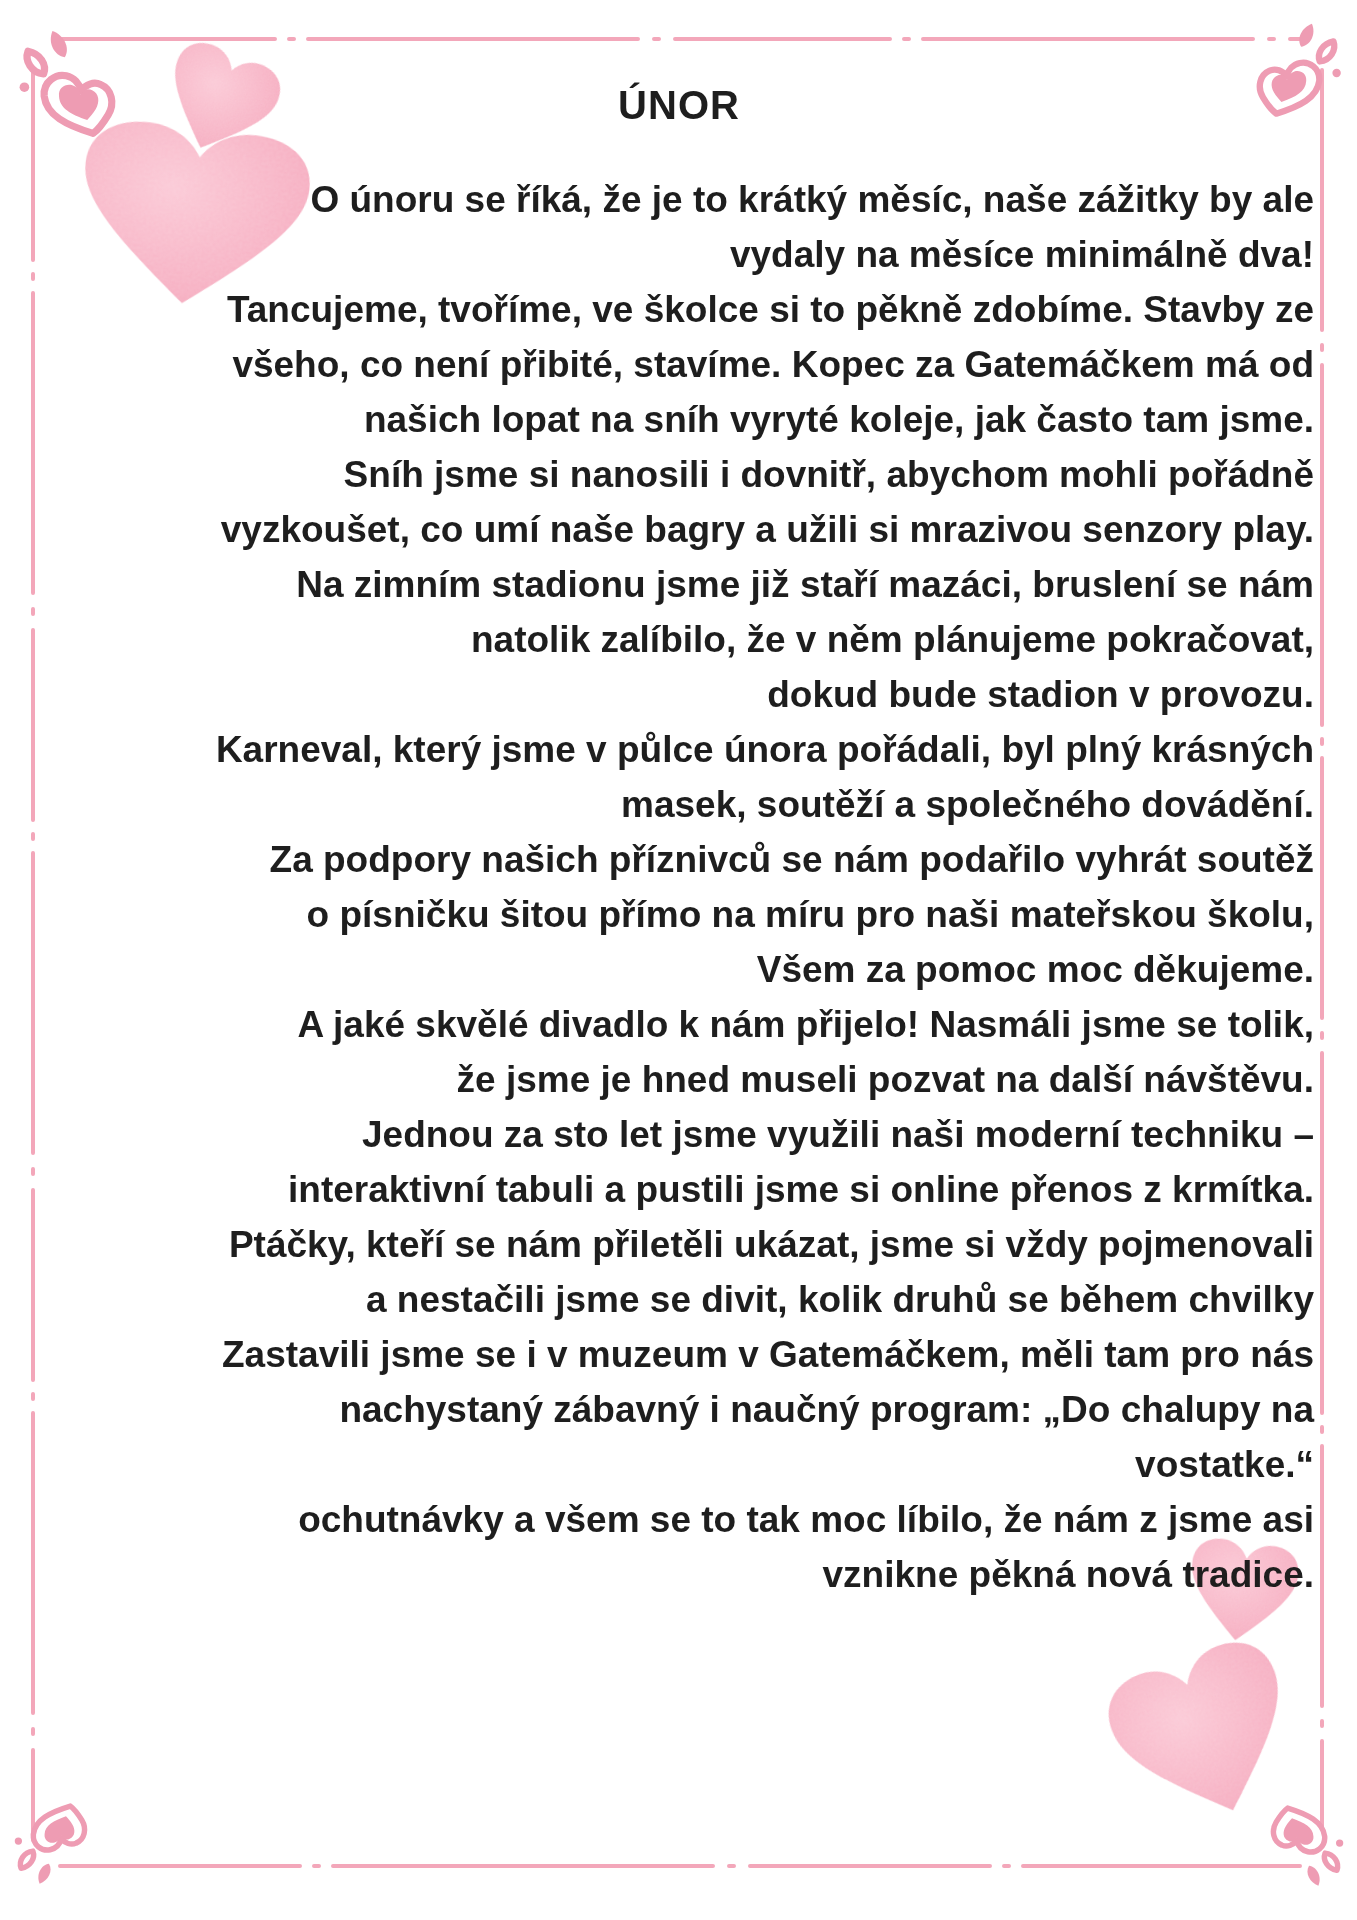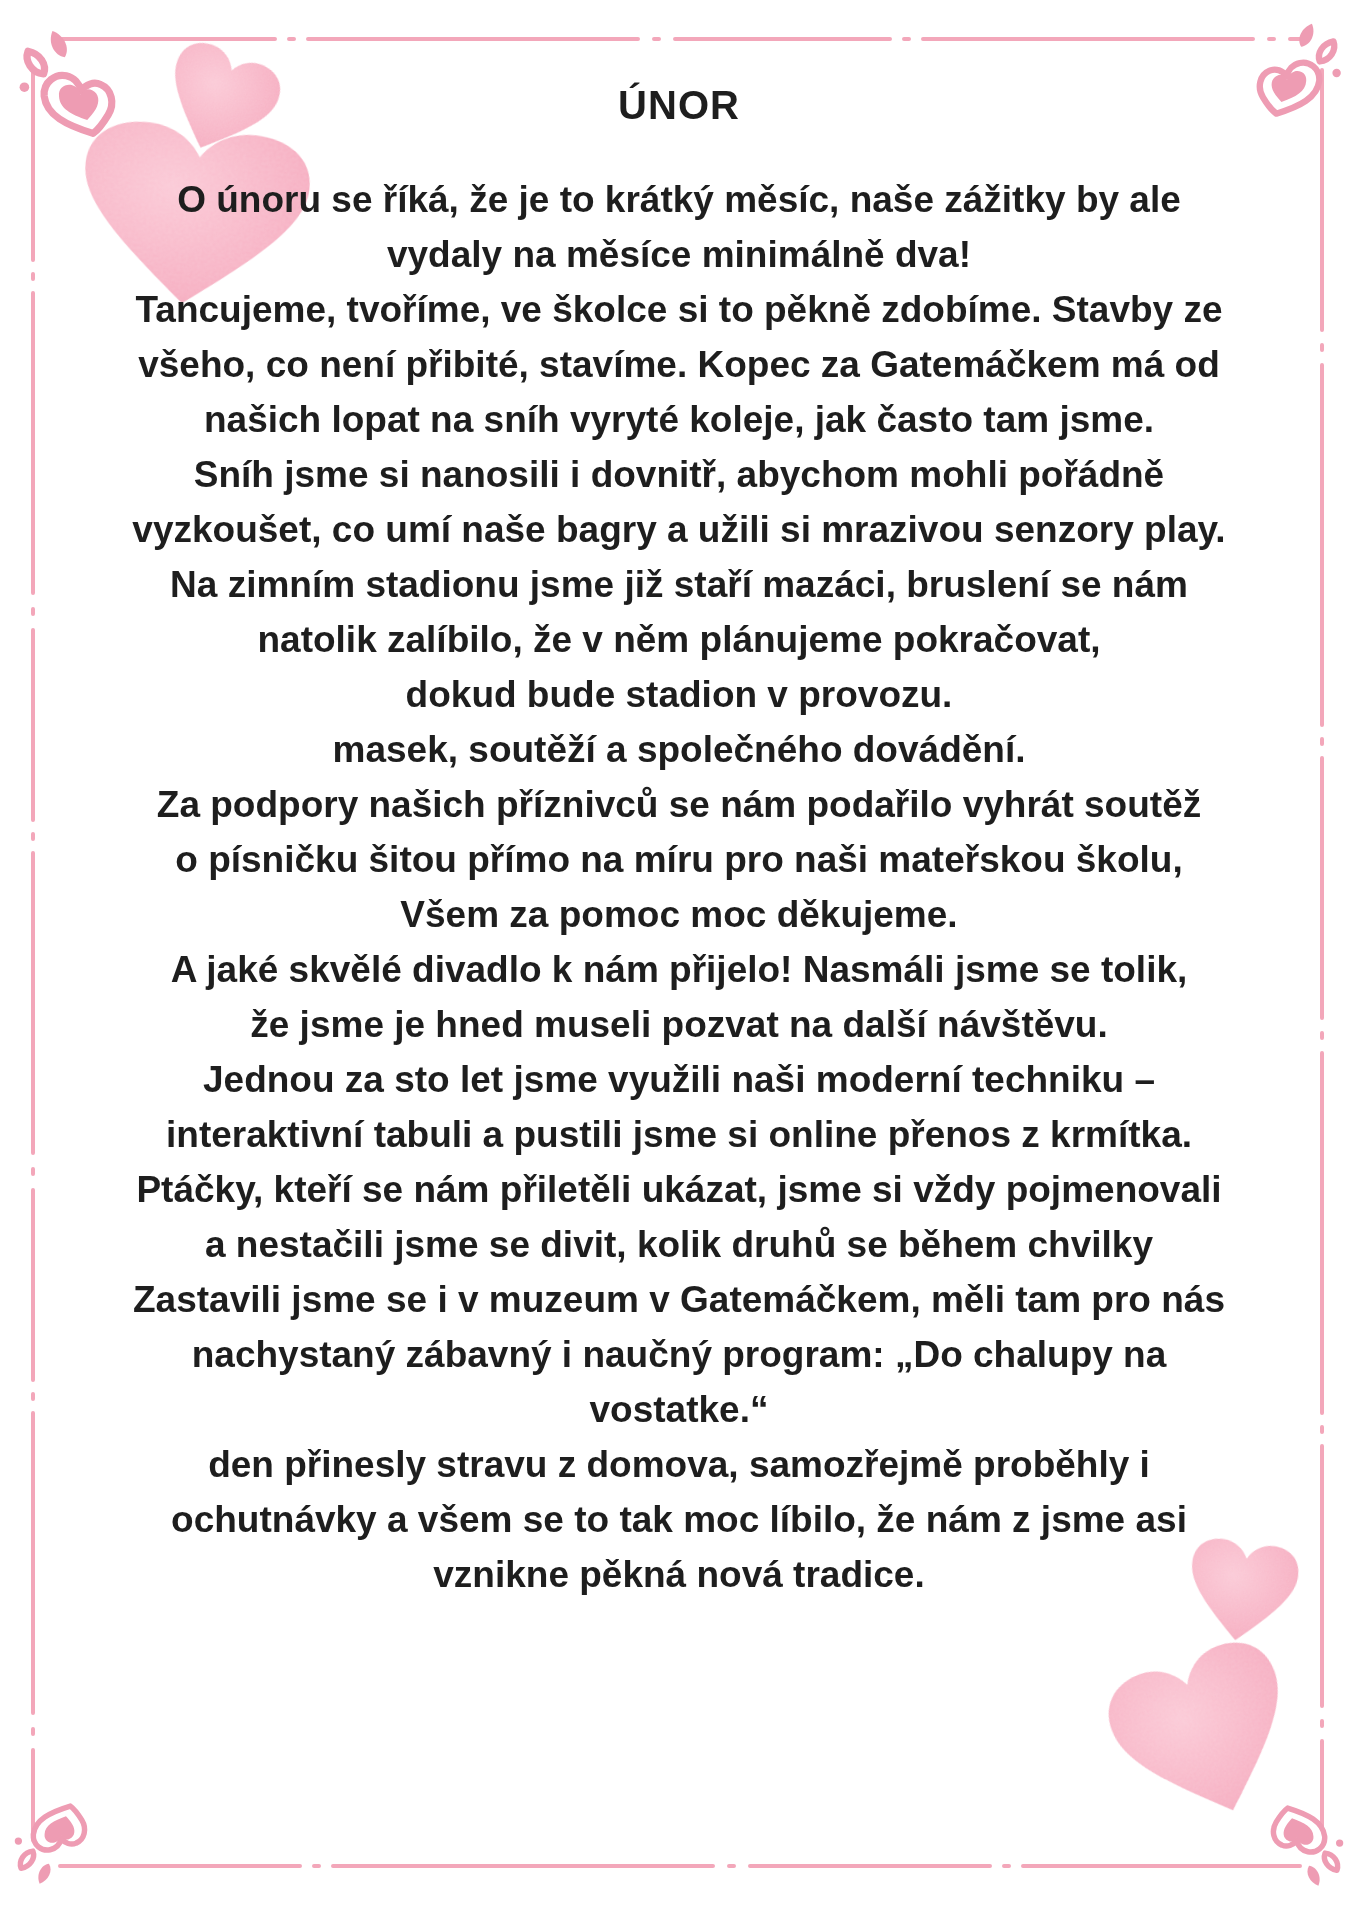--- a/index.html
+++ b/index.html
@@ -19,21 +19,21 @@
   .orn-stroke{stroke:var(--ornament-pink);fill:#ffffff;stroke-width:6;stroke-linejoin:round;stroke-linecap:round;}
   .orn-fill{fill:var(--ornament-pink);stroke:none;}
   .felt-heart{position:absolute;z-index:1;}
   .title{
     position:absolute;top:56px;left:44px;width:1270px;z-index:3;
     text-align:center;font-size:40px;font-weight:700;color:var(--text-color);
     letter-spacing:1px;
   }
   .body-text{
     position:absolute;top:172px;left:44px;width:1270px;z-index:3;
-    text-align:center;color:var(--text-color);
+    text-align:right;color:var(--text-color);
   }
   .body-line{
     font-size:37px;font-weight:700;line-height:55px;white-space:nowrap;
   }
 </style>
 </head>
 <body style="--border-pink: #f3a7ba; --ornament-pink: #ee9cb3; --heart-main: #f7b0c3; --heart-light: #fbc9d6; --text-color: #1e1e1e;">
 
 <div class="page">
 
@@ -108,31 +108,31 @@
     <div class="body-line">O únoru se říká, že je to krátký měsíc, naše zážitky by ale</div>
     <div class="body-line">vydaly na měsíce minimálně dva!</div>
     <div class="body-line">Tancujeme, tvoříme, ve školce si to pěkně zdobíme. Stavby ze</div>
     <div class="body-line">všeho, co není přibité, stavíme. Kopec za Gatemáčkem má od</div>
     <div class="body-line">našich lopat na sníh vyryté koleje, jak často tam jsme.</div>
     <div class="body-line">Sníh jsme si nanosili i dovnitř, abychom mohli pořádně</div>
     <div class="body-line">vyzkoušet, co umí naše bagry a užili si mrazivou senzory play.</div>
     <div class="body-line">Na zimním stadionu jsme již staří mazáci, bruslení se nám</div>
     <div class="body-line">natolik zalíbilo, že v něm plánujeme pokračovat,</div>
     <div class="body-line">dokud bude stadion v provozu.</div>
+    <div class="body-line">Karneval, který jsme v půlce února pořádali, byl plný krásných</div>
     <div class="body-line">masek, soutěží a společného dovádění.</div>
     <div class="body-line">Za podpory našich příznivců se nám podařilo vyhrát soutěž</div>
     <div class="body-line">o písničku šitou přímo na míru pro naši mateřskou školu,</div>
     <div class="body-line">Všem za pomoc moc děkujeme.</div>
     <div class="body-line">A jaké skvělé divadlo k nám přijelo! Nasmáli jsme se tolik,</div>
     <div class="body-line">že jsme je hned museli pozvat na další návštěvu.</div>
     <div class="body-line">Jednou za sto let jsme využili naši moderní techniku –</div>
     <div class="body-line">interaktivní tabuli a pustili jsme si online přenos z krmítka.</div>
     <div class="body-line">Ptáčky, kteří se nám přiletěli ukázat, jsme si vždy pojmenovali</div>
     <div class="body-line">a nestačili jsme se divit, kolik druhů se během chvilky</div>
     <div class="body-line">Zastavili jsme se i v muzeum v Gatemáčkem, měli tam pro nás</div>
     <div class="body-line">nachystaný zábavný i naučný program: „Do chalupy na</div>
     <div class="body-line">vostatke.“</div>
-    <div class="body-line">den přinesly stravu z domova, samozřejmě proběhly i</div>
     <div class="body-line">ochutnávky a všem se to tak moc líbilo, že nám z jsme asi</div>
     <div class="body-line">vznikne pěkná nová tradice.</div>
   </div>
 
 </div>
 
 </body></html>

